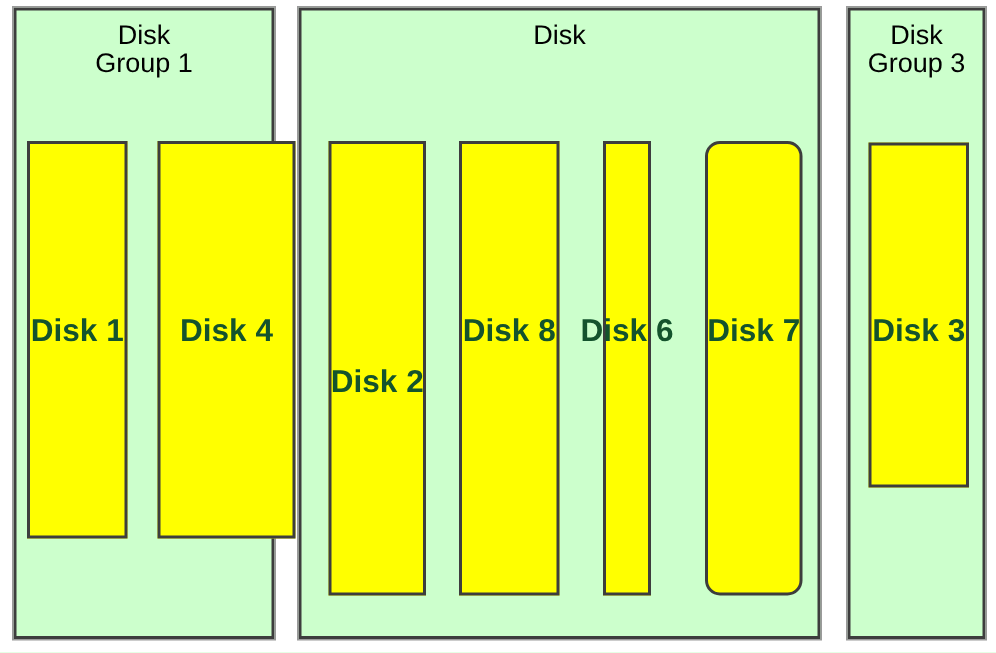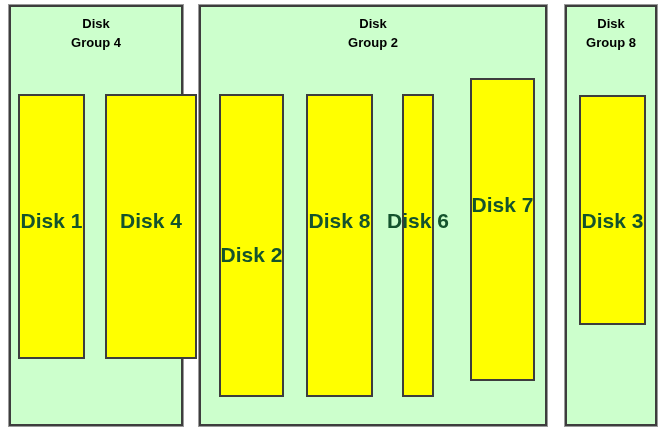--- a/index.html
+++ b/index.html
@@ -14,23 +14,23 @@
   .group {
     position: absolute;
     box-sizing: border-box;
     background: var(--group-bg, #ccffcc);
     border: 2px solid var(--border-dark, #3d3d3d);
     outline: 1px solid var(--border-outer, #9a9a9a);
     text-align: center;
   }
   .group-title {
     padding-top: 7px;
-    font-size: 13px;
+    font-size: 18px;
     line-height: 19px;
-    font-weight: bold;
+    font-weight: normal;
     color: #000;
   }
   .disk {
     position: absolute;
     box-sizing: border-box;
     background: var(--disk-bg, #ffff00);
     border: 2px solid var(--border-dark, #3d3d3d);
   }
   .disk-label {
     position: absolute;
@@ -43,52 +43,51 @@
   }
 </style>
 </head>
 <body>
 
 <div class="stage">
 
   <div class="group" style="left:9px; top:5px; width:174px; height:421px;">
     <div class="group-title">
       <div>Disk</div>
-      <div>Group 4</div>
+      <div>Group 1</div>
     </div>
     <div class="disk" style="left:7px; top:87px; width:67px; height:265px;">
       <span class="disk-label" style="top:125px;">Disk 1</span>
     </div>
     <div class="disk" style="left:94px; top:87px; width:92px; height:265px;">
       <span class="disk-label" style="top:125px;">Disk 4</span>
     </div>
   </div>
 
   <div class="group" style="left:199px; top:5px; width:348px; height:421px;">
     <div class="group-title">
       <div>Disk</div>
-      <div>Group 2</div>
     </div>
     <div class="disk" style="left:18px; top:87px; width:65px; height:303px;">
       <span class="disk-label" style="top:138px;margin-top:21px;">Disk 2</span>
     </div>
     <div class="disk" style="left:105px; top:87px; width:67px; height:303px;">
       <span class="disk-label" style="top:125px;">Disk 8</span>
     </div>
     <div class="disk" style="left:201px; top:87px; width:32px; height:303px;">
       <span class="disk-label" style="top:125px;">Disk 6</span>
     </div>
-    <div class="disk" style="left:269px; top:71px; width:65px; height:303px;">
+    <div class="disk" style="left:269px; top:87px; width:65px; height:303px;border-radius:10px;">
       <span class="disk-label" style="top:125px;">Disk 7</span>
     </div>
   </div>
 
   <div class="group" style="left:565px; top:5px; width:92px; height:421px;">
     <div class="group-title">
       <div>Disk</div>
-      <div>Group 8</div>
+      <div>Group 3</div>
     </div>
     <div class="disk" style="left:12px; top:88px; width:67px; height:230px;">
       <span class="disk-label" style="top:124px;">Disk 3</span>
     </div>
   </div>
 
 </div>
 
 </body></html>

